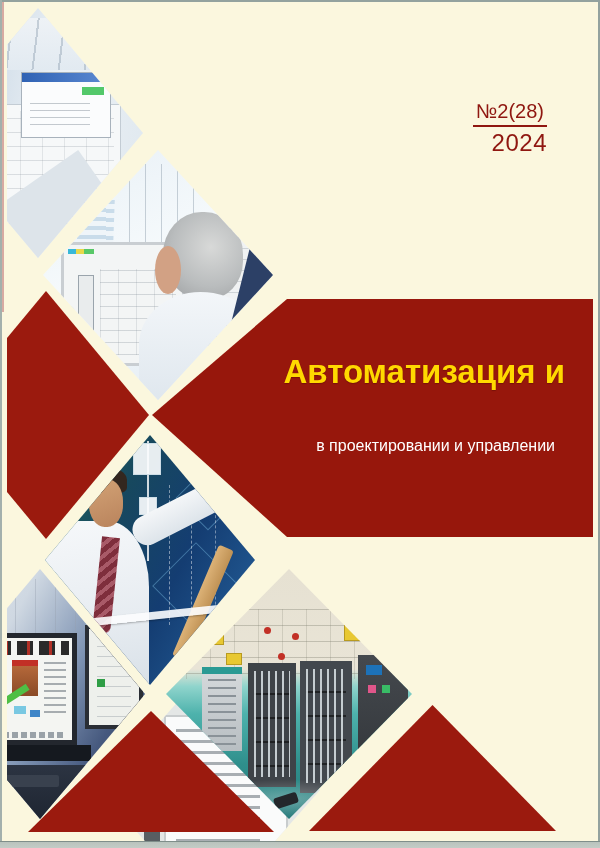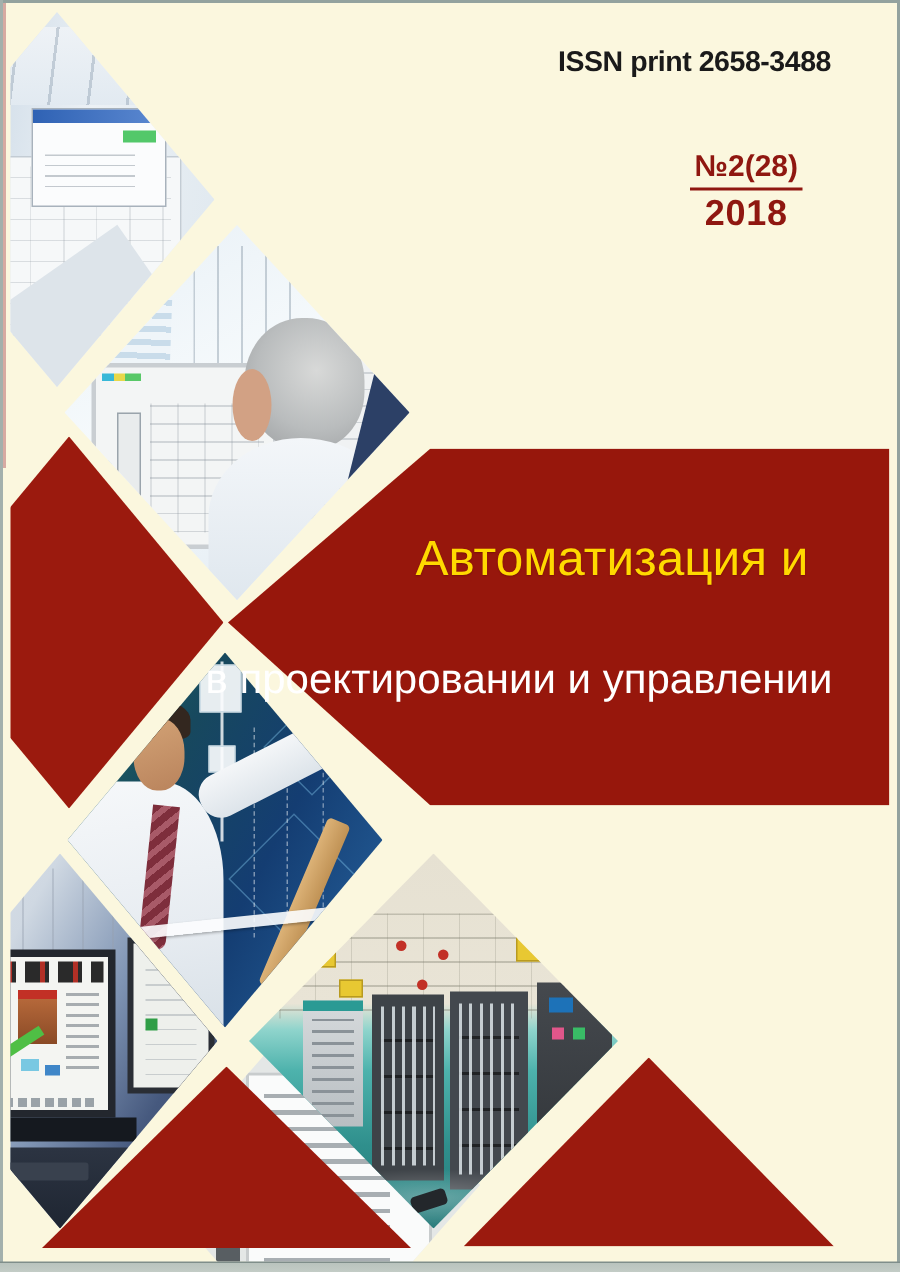--- a/index.html
+++ b/index.html
@@ -134,27 +134,27 @@
   .p6 .hinge{left:44px;top:40px;width:16px;height:170px;background:#585e62;}
   .p6 .scr{left:64px;top:50px;width:120px;height:150px;background:#fafbfb;border:2px solid #c8cccd;}
   .p6 .txt{inset:12px 26px 12px 10px;background:repeating-linear-gradient(180deg,#a8aeb2 0 3px,transparent 3px 11px);}
   
   .r1{left:-64px;top:284px;width:206px;height:248px;}
   .t1{left:21px;top:704px;width:246px;height:121px;}
   .t2{left:302px;top:698px;width:247px;height:126px;}
   
   .txtlayer{position:absolute;inset:0;z-index:5;pointer-events:none;}
   .issn{position:absolute;left:372px;top:31px;color:var(--issn-text);font-weight:bold;font-size:19px;line-height:22px;letter-spacing:-0.3px;white-space:nowrap;}
-  .issue{position:absolute;right:65px;top:100px;text-align:center;color:var(--deep-red);font-weight:bold;white-space:nowrap;}
+  .issue{position:absolute;right:53px;top:100px;text-align:right;color:var(--deep-red);font-weight:normal;white-space:nowrap;}
   .issue .num{display:inline-block;font-size:20px;padding:0 3px 2px 3px;border-bottom:2.5px solid var(--deep-red);}
   .issue .yr{font-size:24px;margin-top:2px;letter-spacing:0.5px;}
   .jtype{position:absolute;right:77px;top:317px;color:#ffffff;font-size:16px;letter-spacing:0.2px;white-space:nowrap;}
-  .t-line{position:absolute;right:61px;color:var(--title-yellow);font-size:33px;font-weight:normal;white-space:nowrap;text-shadow:0 1px 1px rgba(70,10,0,.35);}
+  .t-line{position:absolute;right:35px;color:var(--title-yellow);font-size:33px;font-weight:bold;white-space:nowrap;text-shadow:0 1px 1px rgba(70,10,0,.35);}
   .t-l1{top:353px;} .t-l2{top:391px;}
-  .tagline{position:absolute;right:45px;top:437px;color:#ffffff;font-size:28px;white-space:nowrap;}
+  .tagline{position:absolute;right:45px;top:437px;color:#ffffff;font-size:16px;white-space:nowrap;}
 </style>
 </head>
 <body>
 
 <div class="page">
 
   <div class="collage">
 
     <div class="d p1 z2">
       <div class="base"></div>
@@ -280,25 +280,24 @@
       <div class="shine"></div>
       <div class="phone"></div>
     </div>
 
     <div class="tri t1 red-fill z3"></div>
     <div class="tri t2 red-fill z3"></div>
   </div>
 
   <div class="txtlayer">
     <div class="issn">
-      <div>ISSN print 2658-3488</div>
     </div>
     <div class="issue">
       <div class="num">№2(28)</div>
-      <div class="yr">2018</div>
+      <div class="yr">2024</div>
     </div>
     <div class="t-line t-l1">Автоматизация и</div>
     <div class="tagline">в проектировании и управлении</div>
   </div>
 
   <div class="edge edge-top"></div>
   <div class="edge edge-left"></div>
   <div class="edge pink-line"></div>
   <div class="edge edge-right"></div>
   <div class="edge bottom-strip"></div>

